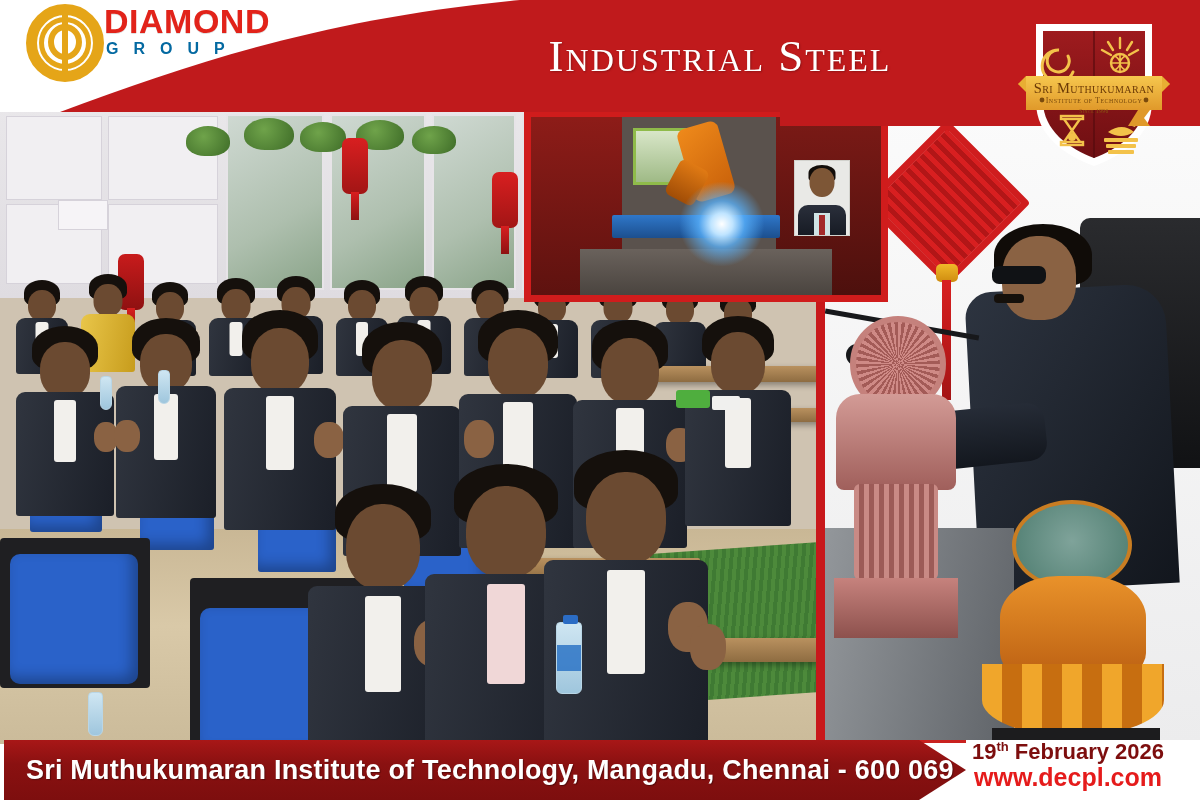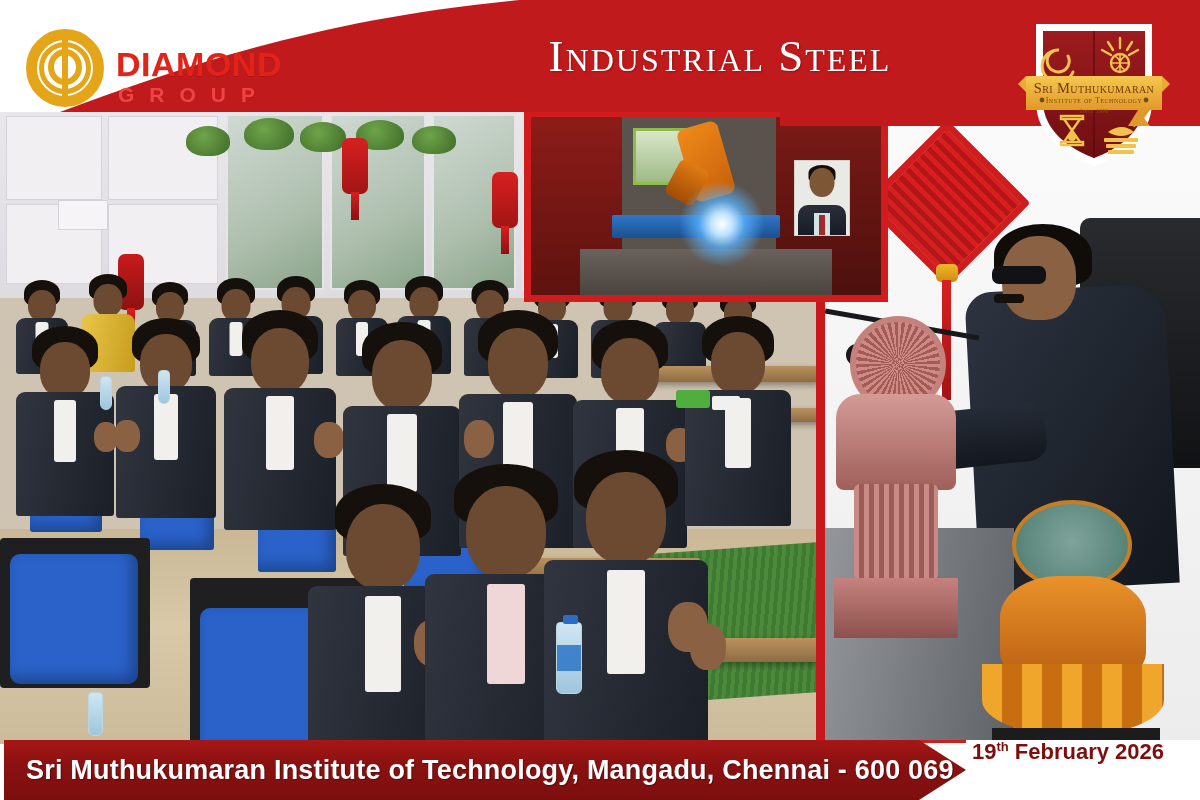--- a/index.html
+++ b/index.html
@@ -40,22 +40,22 @@
     font-weight: 400;
     font-variant: small-caps;
     letter-spacing: 2px;
     text-shadow: 1px 1px 2px rgba(0,0,0,.25);
     z-index: 3;
     white-space: nowrap;
   }
 
   
   .logo-wrap {
-    position: absolute; left: 26px; top: 11px; width: 380px; height: 96px;
-    display: flex; align-items: flex-end; gap: 12px; z-index: 4;
+    position: absolute; left: 26px; top: 4px; width: 380px; height: 96px;
+    display: flex; align-items: flex-start; z-index: 4;
   }
   .logo-mark {
     position: relative; width: 78px; height: 78px; flex: 0 0 78px;
   }
   .logo-mark .ring {
     position: absolute; inset: 0; border-radius: 50%;
     border: 11px solid #E5A518;
   }
   .logo-mark .ring2 {
     position: absolute; inset: 13px; border-radius: 50%;
@@ -69,21 +69,21 @@
     position: absolute; left: 22px; top: 20px; width: 34px; height: 36px;
     border-radius: 50%; border: 6px solid #E5A518;
   }
   .logo-text { display: flex; flex-direction: column; gap: 1px; }
   .logo-diamond {
     color: #E2231A; font-size: 34px; font-weight: bold;
     letter-spacing: 0.5px; line-height: 1; font-family: "Liberation Sans", sans-serif;
     text-shadow: 0 1px 0 rgba(0,0,0,.12);
   }
   .logo-group {
-    color: #ef4444; font-size: 21px; font-weight: bold;
+    color: #0369a1; font-size: 16px; font-weight: bold;
     letter-spacing: 15px; line-height: 1.2; padding-left: 2px;
   }
   .logo-tag-row { display: flex; align-items: center; gap: 6px; }
   .logo-tag {
     color: #4A5560; font-size: 21px; font-weight: bold; line-height: 1;
   }
   .steel-mark { width: 26px; height: 16px; flex: 0 0 26px; }
 
   
   .crest {
@@ -729,16 +729,17 @@
   <div class="footer">
     <div class="footer-top-line"></div>
     <div class="footer-band">
       <div class="footer-band-text">Sri Muthukumaran Institute of Technology, Mangadu, Chennai - 600 069</div>
     </div>
     <div class="footer-right">
       <div class="footer-date">
         <span>19</span><sup>th</sup>
         <span>February 2026</span>
       </div>
+      <div class="footer-url">www.decpl.com</div>
     </div>
   </div>
 
 </div>
 
 </body></html>

